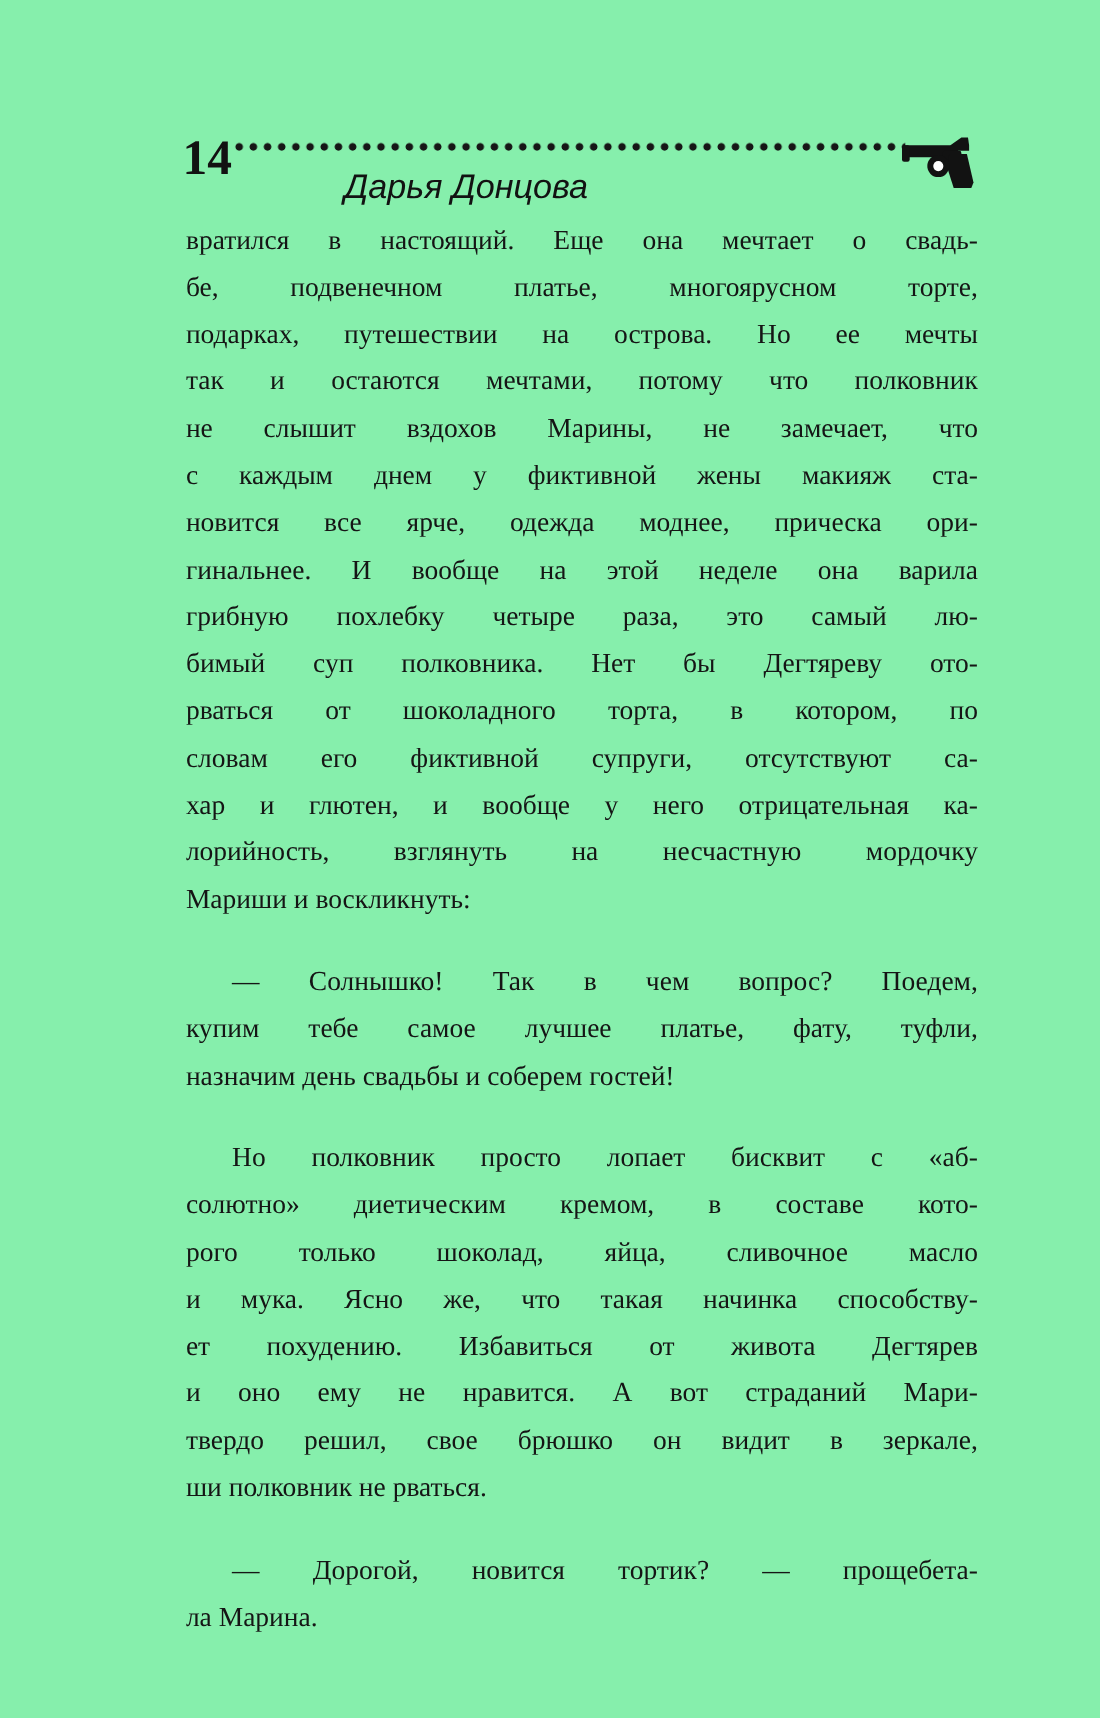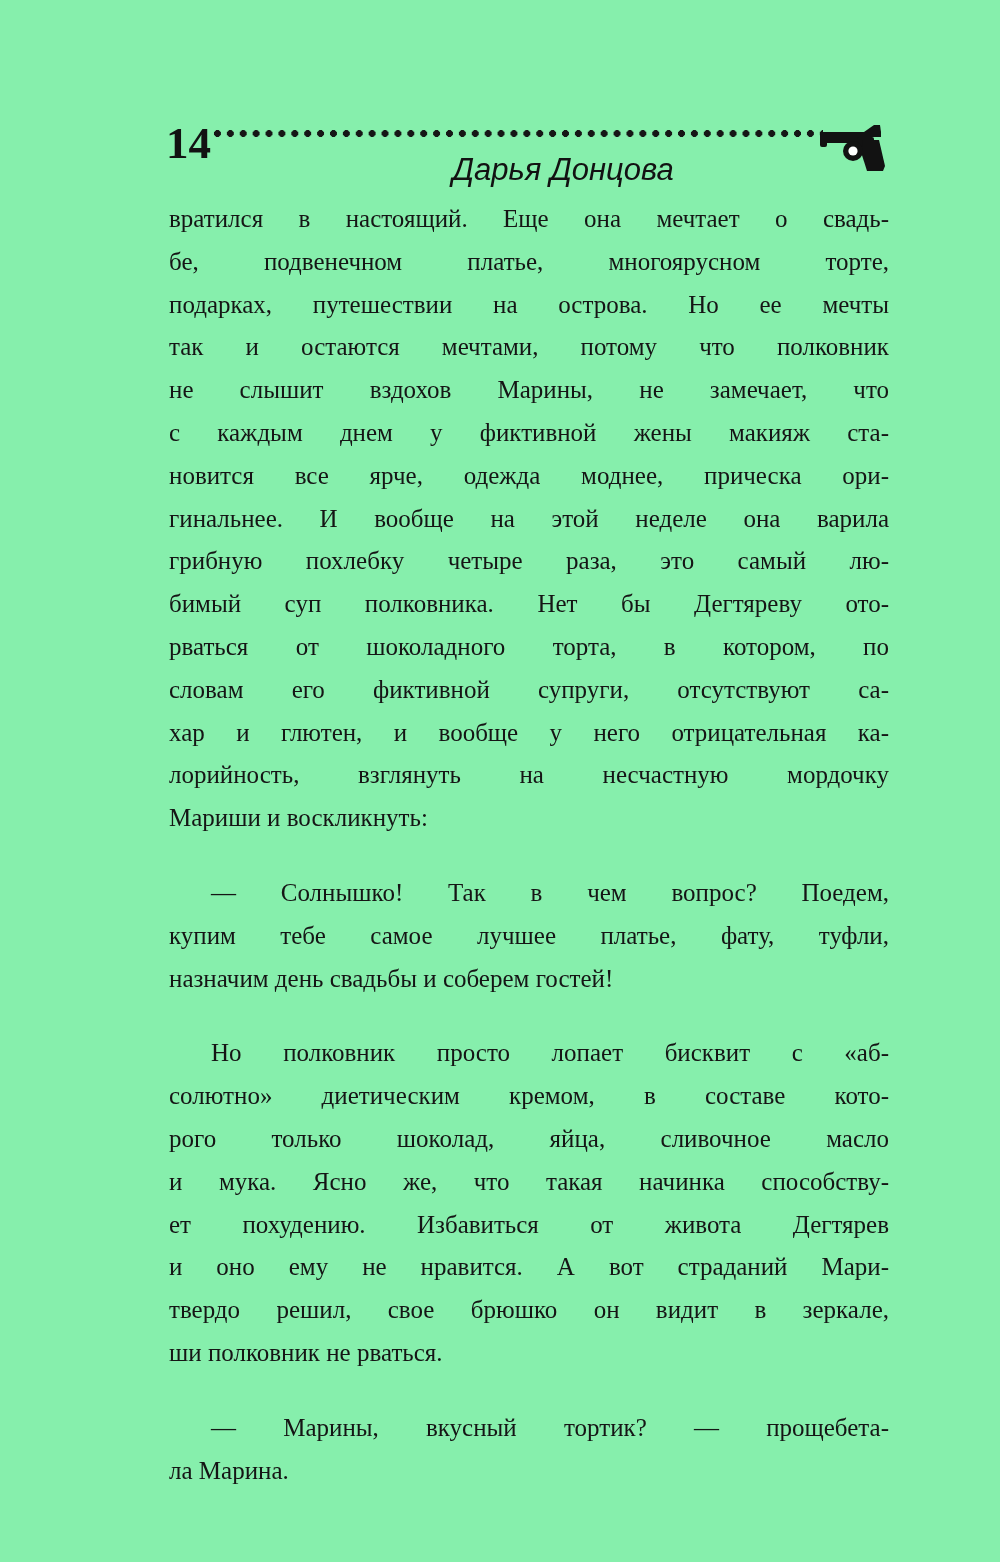--- a/index.html
+++ b/index.html
@@ -37,21 +37,21 @@
     background-image: radial-gradient(circle, #161616 3.2px, transparent 3.7px);
     background-size: 12.9px 11px;
     background-repeat: repeat-x;
     background-position: left center;
   }
   .author {
     position: absolute;
     right: 187px;
     top: 150px;
     width: 500px;
-    text-align: center;
+    text-align: left;
     font-family: "Liberation Sans", sans-serif;
     font-style: italic;
     font-size: 31px;
     line-height: 40px;
     color: #121212;
   }
   .pistol {
     position: absolute;
     left: 820px;
     top: 122px;
@@ -136,17 +136,17 @@
       <div class="line">купим тебе самое лучшее платье, фату, туфли,</div>
       <div class="line end">назначим день свадьбы и соберем гостей!</div>
       <div class="line indent">Но полковник просто лопает бисквит с «аб-</div>
       <div class="line">солютно» диетическим кремом, в составе кото-</div>
       <div class="line">рого только шоколад, яйца, сливочное масло</div>
       <div class="line">и мука. Ясно же, что такая начинка способству-</div>
       <div class="line">ет похудению. Избавиться от живота Дегтярев</div>
       <div class="line">и оно ему не нравится. А вот страданий Мари-</div>
       <div class="line">твердо решил, свое брюшко он видит в зеркале,</div>
       <div class="line end">ши полковник не рваться.</div>
-      <div class="line indent">— Марины, вкусный тортик? — прощебета-</div>
+      <div class="line indent">— Дорогой, новится тортик? — прощебета-</div>
       <div class="line end">ла Марина.</div>
     </div>
 
 </div>
 
 </body></html>

